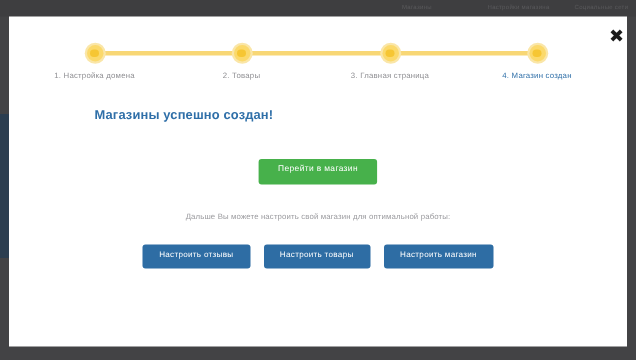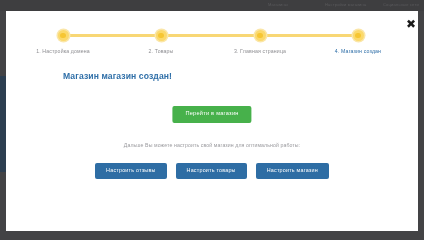--- a/index.html
+++ b/index.html
@@ -232,21 +232,21 @@
       <div class="step-dot"></div>
       <div class="step-label">3. Главная страница</div>
     </div>
 
     <div class="step is-current" id="step-4">
       <div class="step-dot"></div>
       <div class="step-label">4. Магазин создан</div>
     </div>
   </div>
 
-  <div id="success-heading">Магазин магазин создан!</div>
+  <div id="success-heading">Магазины успешно создан!</div>
 
   <button id="go-to-store-button">Перейти в магазин</button>
 
   <div id="helper-text">Дальше Вы можете настроить свой магазин для оптимальной работы:</div>
 
   <div id="config-button-row">
     <button class="config-button">Настроить отзывы</button>
     <button class="config-button">Настроить товары</button>
     <button class="config-button">Настроить магазин</button>
   </div>

